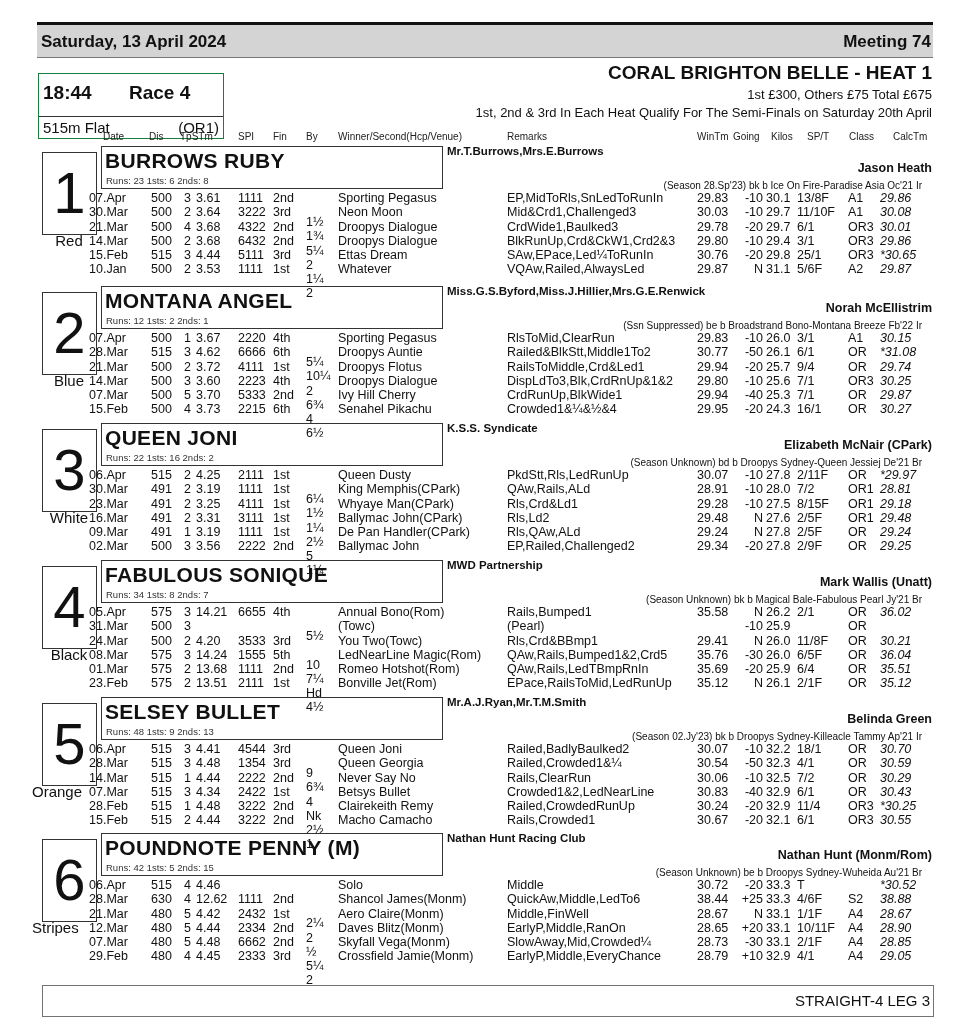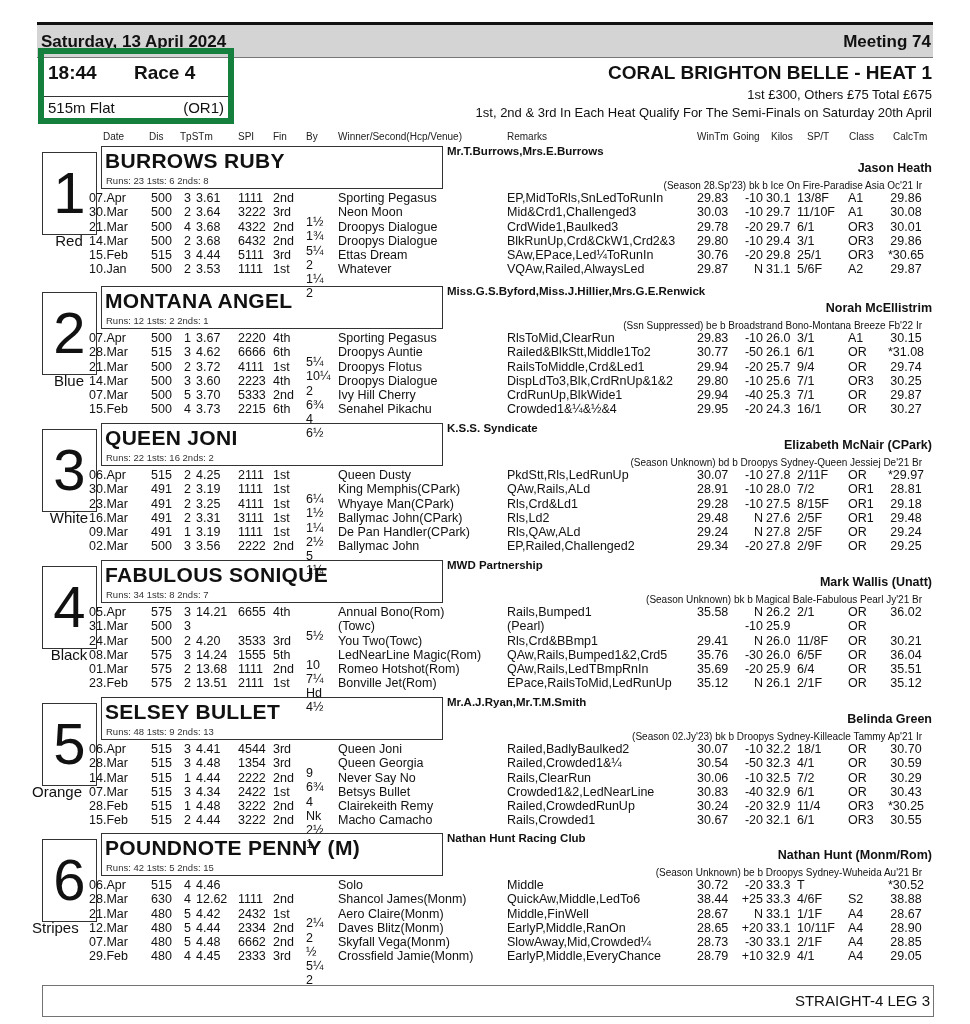--- a/index.html
+++ b/index.html
@@ -3,21 +3,21 @@
 <meta charset="utf-8">
 <style>
   html, body { margin:0; padding:0; background:#ffffff; }
   body { width:970px; height:1024px; position:relative; overflow:hidden;
          font-family:"Liberation Sans", sans-serif; color:#111; }
   .topline { position:absolute; left:37px; top:22px; width:896px; height:3px; background:#111; }
   .datebar { position:absolute; left:37px; top:25px; width:896px; height:32px; background:#d4d4d4;
              border-bottom:1px solid #777; }
   .datebar .date { position:absolute; left:4px; top:7px; font-size:17px; font-weight:bold; }
   .datebar .meeting { position:absolute; right:2px; top:7px; font-size:17px; font-weight:bold; }
-  .racebox { position:absolute; left:38px; top:48px; width:184px; height:64px; border:6px solid #15803d; }
+  .racebox { position:absolute; left:38px; top:73px; width:184px; height:64px; border:1px solid #15803d; }
   .racebox .top { height:42px; border-bottom:1px solid #333; position:relative; }
   .racebox .time { position:absolute; left:4px; top:8px; font-size:19px; font-weight:bold; }
   .racebox .race { position:absolute; left:90px; top:8px; font-size:19px; font-weight:bold; }
   .racebox .dist { position:absolute; left:4px; top:45px; font-size:15px; }
   .racebox .grade { position:absolute; right:4px; top:45px; font-size:15px; }
   .title { position:absolute; right:38px; top:62px; font-size:19px; font-weight:bold; white-space:nowrap; }
   .prize { position:absolute; right:38px; top:87px; font-size:13px; white-space:nowrap; }
   .qualify { position:absolute; right:38px; top:105px; font-size:13px; white-space:nowrap; }
   .colhdr { position:absolute; top:131px; font-size:10px; color:#222; white-space:nowrap; }
 
@@ -42,21 +42,21 @@
   .c-sec { left:238px; }
   .c-fin { left:273px; }
   .c-by { left:306px;margin-top:24px; }
   .c-win { left:338px; }
   .c-rem { left:507px; }
   .c-wtm { left:697px; }
   .c-going { left:730px; width:33px; text-align:right; }
   .c-kilos { left:766px; }
   .c-sp { left:797px; }
   .c-class { left:848px; }
-  .c-calc { left:880px; width:52px; text-align:center; }
+  .c-calc { left:880px; width:52px; text-align:left;font-style:italic; }
 
   .footer { position:absolute; left:42px; top:985px; width:890px; height:30px; border:1px solid #737373; }
   .footer .leg { position:absolute; right:3px; top:6px; font-size:15px; }
 </style>
 </head>
 <body>
 
 <div class="topline"></div>
 <div class="datebar">
   <span class="date">Saturday, 13 April 2024</span>

